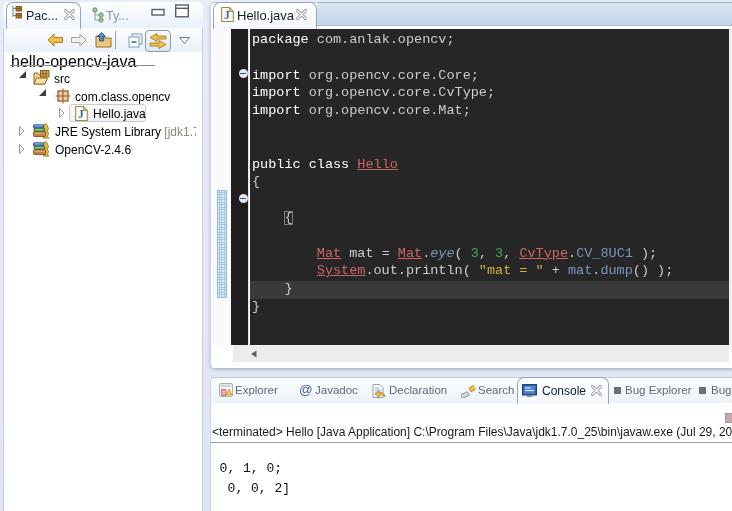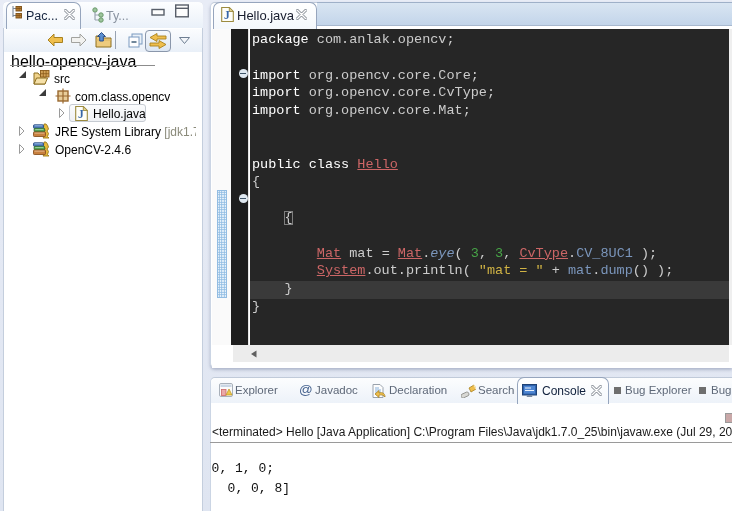--- a/index.html
+++ b/index.html
@@ -280,16 +280,16 @@
   </svg>
   <div class="abs" style="left:614px;top:387px;width:7px;height:7px;background:#6E6E6E"></div>
   <div class="btab" style="left:625px">Bug Explorer</div>
   <div class="abs" style="left:699px;top:387px;width:7px;height:7px;background:#6E6E6E"></div>
   <div class="btab" style="left:711px;white-space:nowrap">Bug Explorer</div>
 
   <div class="abs" style="left:725px;top:413px;width:10px;height:10px;background:#C9A8A8;border:1px solid #9A9A9A"></div>
 
   <div class="abs" style="left:212px;top:425px;font-size:12px;color:#1A1A1A;white-space:nowrap">&lt;terminated&gt; Hello [Java Application] C:\Program Files\Java\jdk1.7.0_25\bin\javaw.exe (Jul 29, 20</div>
   <div class="abs" style="left:210px;top:442px;width:522px;height:1px;background:#9A9A9A"></div>
-  <div class="mono" style="left:196px;top:461px">  0, 1, 0;</div>
-  <div class="mono" style="left:212px;top:480.5px">  0, 0, 8]</div>
+  <div class="mono" style="left:204px;top:461px">  0, 1, 0;</div>
+  <div class="mono" style="left:212px;top:480.5px">  0, 0, 2]</div>
 
 </div>
 
 </body></html>

